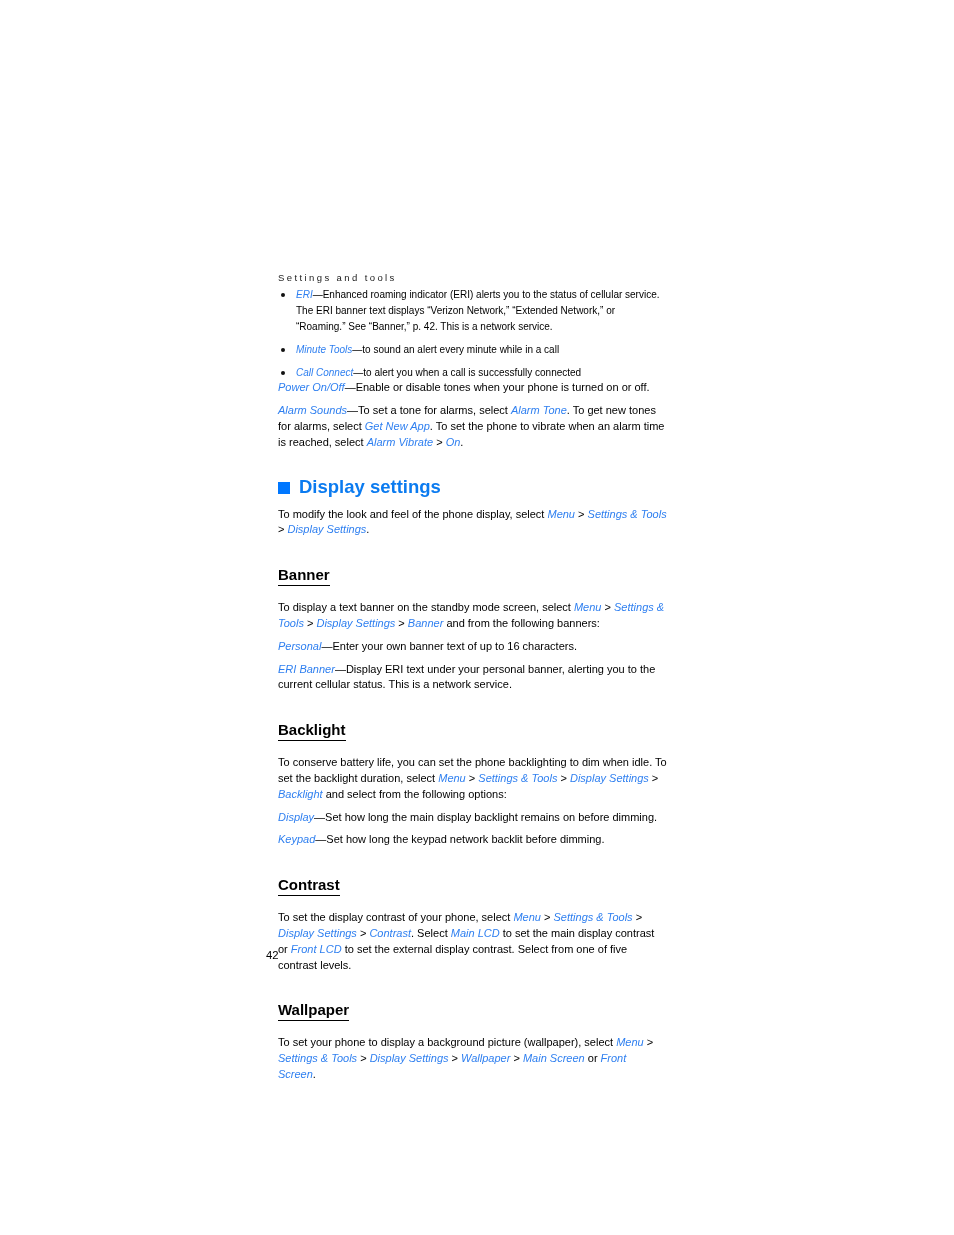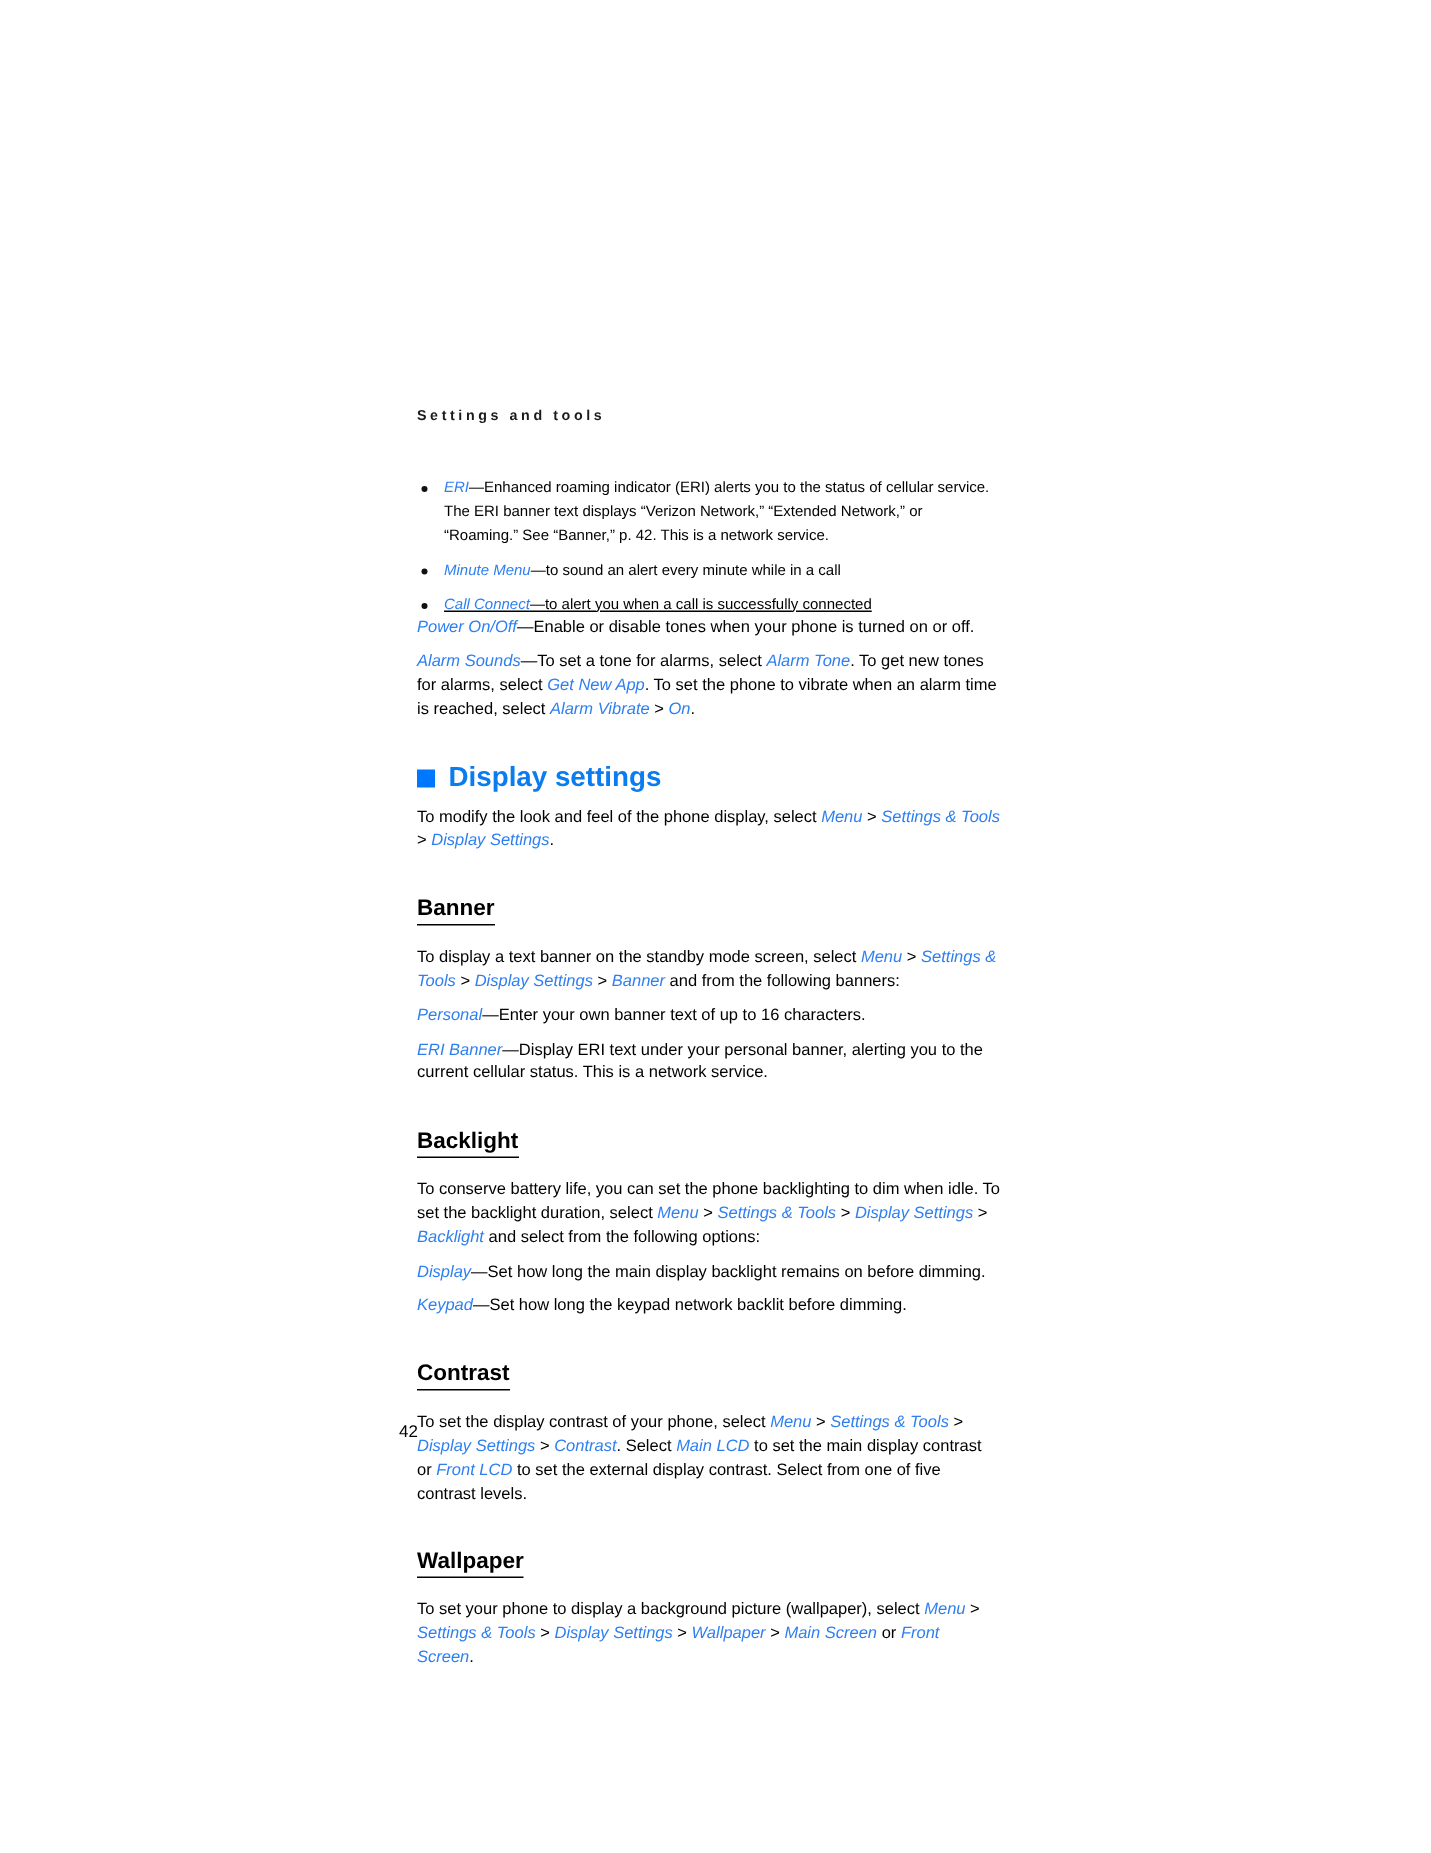--- a/index.html
+++ b/index.html
@@ -28,42 +28,42 @@
   .content {
     position: absolute;
     left: 278px;
     top: 272px;
     width: 389px;
   }
 
   
   .running-header {
     font-size: 9.5px;
-    font-weight: bold;
+    font-weight: normal;
     letter-spacing: 2.4px;
     color: #1a1a1a;
-    margin: 0 0 35px 0;
+    margin: 0 0 4px 0;
     line-height: 1.2;
   }
 
   
   ul.bullets {
     list-style: none;
     margin: 0;
     padding: 0;
   }
   ul.bullets > li {
     position: relative;
     padding-left: 18px;
     margin-bottom: 7px;
     font-size: 10px;
     line-height: 15.8px;
     text-align: left;
   }
-  ul.bullets > li:last-child { margin-bottom: 0; text-decoration: underline; }
+  ul.bullets > li:last-child { margin-bottom: 0; }
   ul.bullets > li .dot {
     position: absolute;
     left: 3px;
     top: 6px;
     width: 4px;
     height: 4px;
     background: #111111;
     border-radius: 50%;
   }
 
@@ -134,21 +134,21 @@
 
   <div class="content">
 
     <div class="running-header">Settings and tools</div>
 
     <ul class="bullets">
       <li>
         <span class="dot"></span><span class="lk">ERI</span><span>—Enhanced roaming indicator (ERI) alerts you to the status of cellular service. The ERI banner text displays “Verizon Network,” “Extended Network,” or “Roaming.” See “Banner,” p. 42. This is a network service.</span>
       </li>
       <li>
-        <span class="dot"></span><span class="lk">Minute Menu</span><span>—to sound an alert every minute while in a call</span>
+        <span class="dot"></span><span class="lk">Minute Tools</span><span>—to sound an alert every minute while in a call</span>
       </li>
       <li>
         <span class="dot"></span><span class="lk">Call Connect</span><span>—to alert you when a call is successfully connected</span>
       </li>
     </ul>
 
     <p class="body gap-before"><span class="lk">Power On/Off</span><span>—Enable or disable tones when your phone is turned on or off.</span></p>
 
     <p class="body"><span class="lk">Alarm Sounds</span><span>—To set a tone for alarms, select </span><span class="lk">Alarm Tone</span><span>. To get new tones for alarms, select </span><span class="lk">Get New App</span><span>. To set the phone to vibrate when an alarm time is reached, select </span><span class="lk">Alarm Vibrate</span><span class="sep"> &gt; </span><span class="lk">On</span><span>.</span></p>
 

